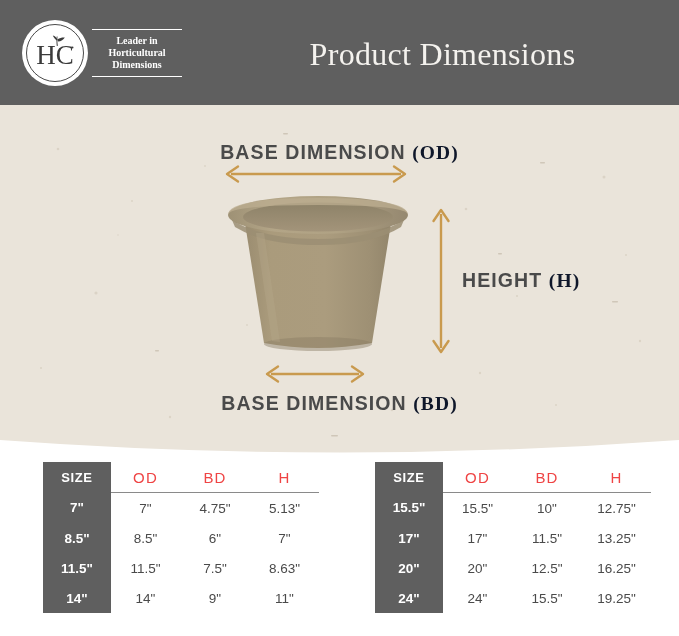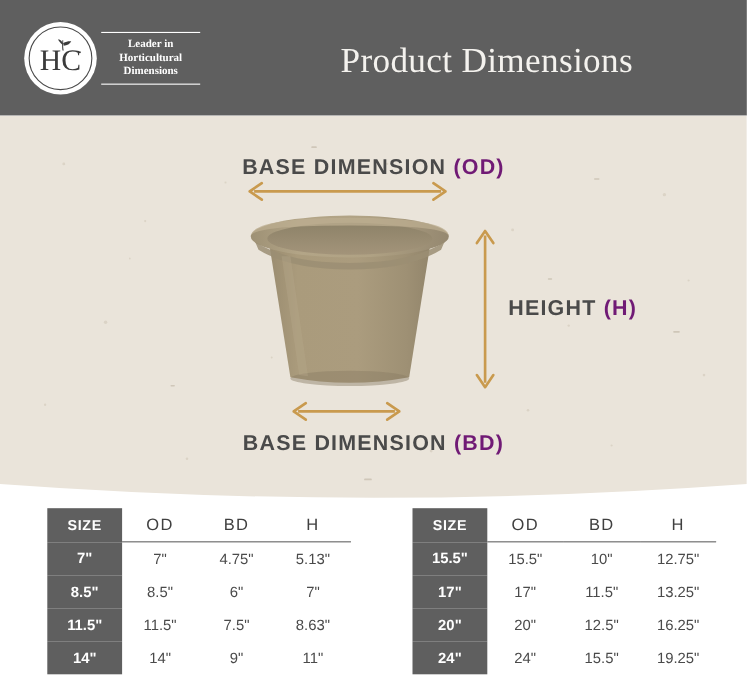--- a/index.html
+++ b/index.html
@@ -98,21 +98,21 @@
 
   .dim-label {
     position: absolute;
     color: #4a4a4a;
     font-size: 19.5px;
     font-weight: 700;
     letter-spacing: 1.1px;
     white-space: nowrap;
     text-align: center;
   }
-  .dim-label .accent { color: #701a75; }
+  .dim-label .accent { color: #0f172a; font-family: Liberation Serif, serif; }
 
   #label-od { left: 0; top: 36px; width: 679px; text-align: center; }
   #label-bd { left: 0; top: 287px; width: 679px; text-align: center; }
   #label-h  { left: 462px; top: 164px; }
 
   #arrow-od  { position: absolute; left: 222px; top: 58px; }
   #arrow-bd  { position: absolute; left: 262px; top: 258px; }
   #arrow-h   { position: absolute; left: 429px; top: 100px; }
 
   #pot-illustration { position: absolute; left: 222px; top: 88px; }
@@ -149,21 +149,21 @@
   .spec-table td.size-cell {
     background: #5f5f5f;
     color: #ffffff;
     font-weight: 700;
   }
   .spec-table th.size-head { font-size: 13px; letter-spacing: 0.6px; }
   .spec-table th.col-head {
     font-size: 15px;
     font-weight: 400;
     letter-spacing: 1.2px;
-    color: #404040;
+    color: #ef4444;
     border-bottom: 1.4px solid #8a8a8a;
   }
   .spec-table td.val-cell { font-weight: 400; }
 </style>
 </head>
 <body>
 
 <div id="header-band">
 
   <div id="brand-lockup">

